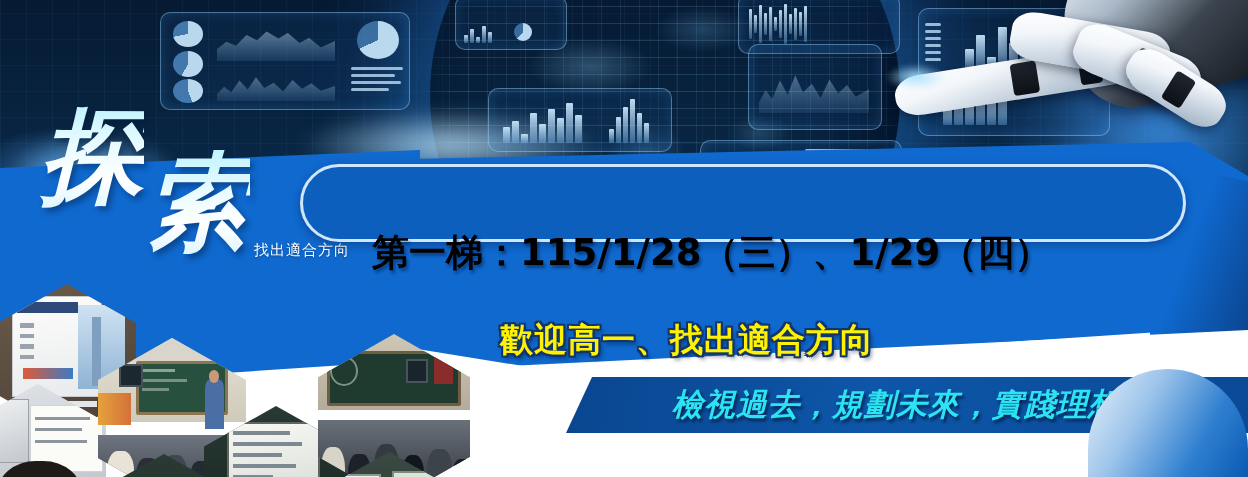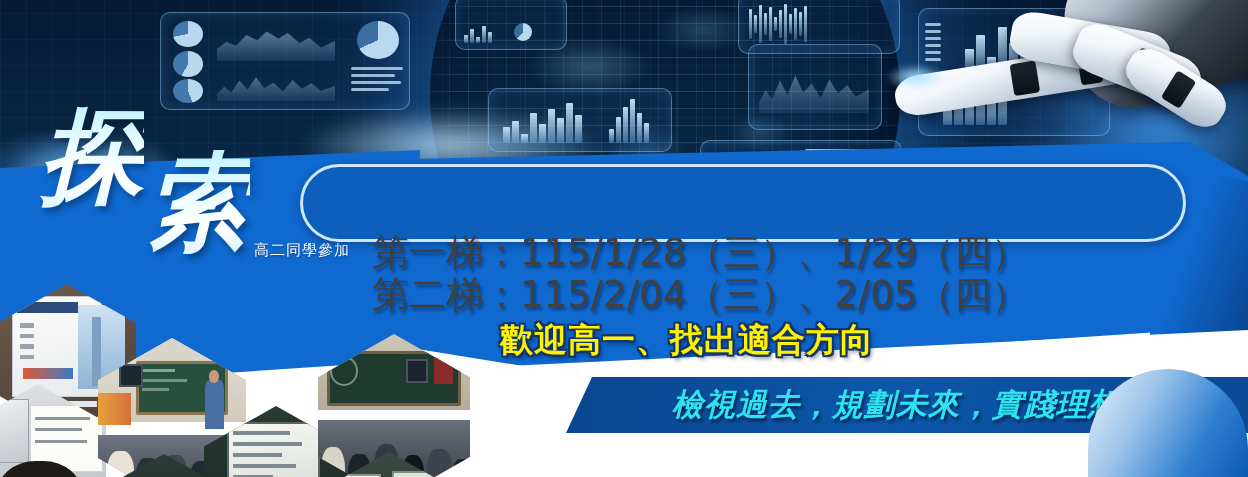--- a/index.html
+++ b/index.html
@@ -155,23 +155,23 @@
     font-weight:700;font-size:52px;letter-spacing:-1px;white-space:nowrap;
     text-shadow:
       -2px -2px 0 #11407f, 2px -2px 0 #11407f, -2px 2px 0 #11407f, 2px 2px 0 #11407f,
       0 -2px 0 #11407f, 0 2px 0 #11407f, -2px 0 0 #11407f, 2px 0 0 #11407f,
       4px 5px 4px rgba(0,15,45,.5);
   }
 
   
   .dates{position:absolute;left:372px;top:232px;width:800px;}
   .date-line{
-    color:#404040;
+    color:#000000;
     font-family:"DejaVu Sans","Liberation Sans",sans-serif;
-    font-weight:400;font-size:37px;line-height:42px;white-space:nowrap;
+    font-weight:700;font-size:37px;line-height:42px;white-space:nowrap;
     letter-spacing:0px;
     text-shadow:2px 3px 3px rgba(0,20,55,.45);
   }
 
   
   .welcome{
     position:absolute;left:500px;top:318px;width:560px;
     color:#FFF200;
     font-family:"DejaVu Sans","Liberation Sans",sans-serif;
     font-weight:700;font-size:33px;white-space:nowrap;letter-spacing:1px;
@@ -372,28 +372,27 @@
   <div class="blue-panel"></div>
   <div class="blue-panel-left"></div>
   <div class="panel-taper"></div>
 
   <div class="white-wedge"></div>
 
   <div class="logo-tan">探</div>
   <div class="logo-suo">索</div>
 
   <div class="sub-slogan">
-    <span class="l2">高二同學參加</span>
+    <span class="l2">找出適合方向</span>
   </div>
 
   <div class="pill"></div>
 
   <div class="dates">
     <div class="date-line">第一梯：115/1/28（三）、1/29（四）</div>
-    <div class="date-line">第二梯：115/2/04（三）、2/05（四）</div>
   </div>
 
   <div class="welcome">歡迎高一、找出適合方向</div>
 
   <div class="band"></div>
   <div class="band-text">檢視過去，規劃未來，實踐理想</div>
 
   <div class="corner-arc"></div>
 
   <div class="collage">

